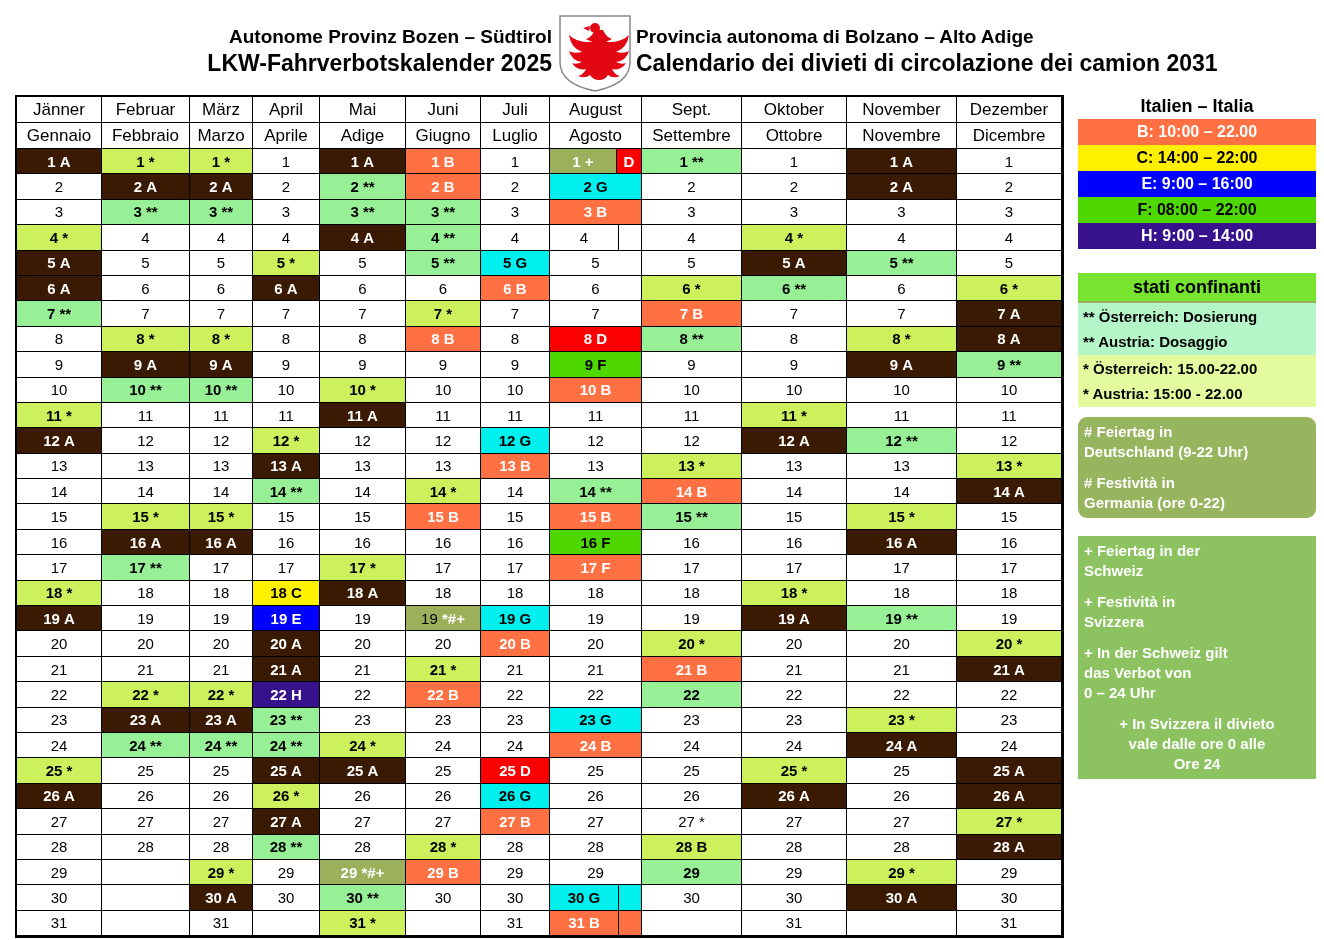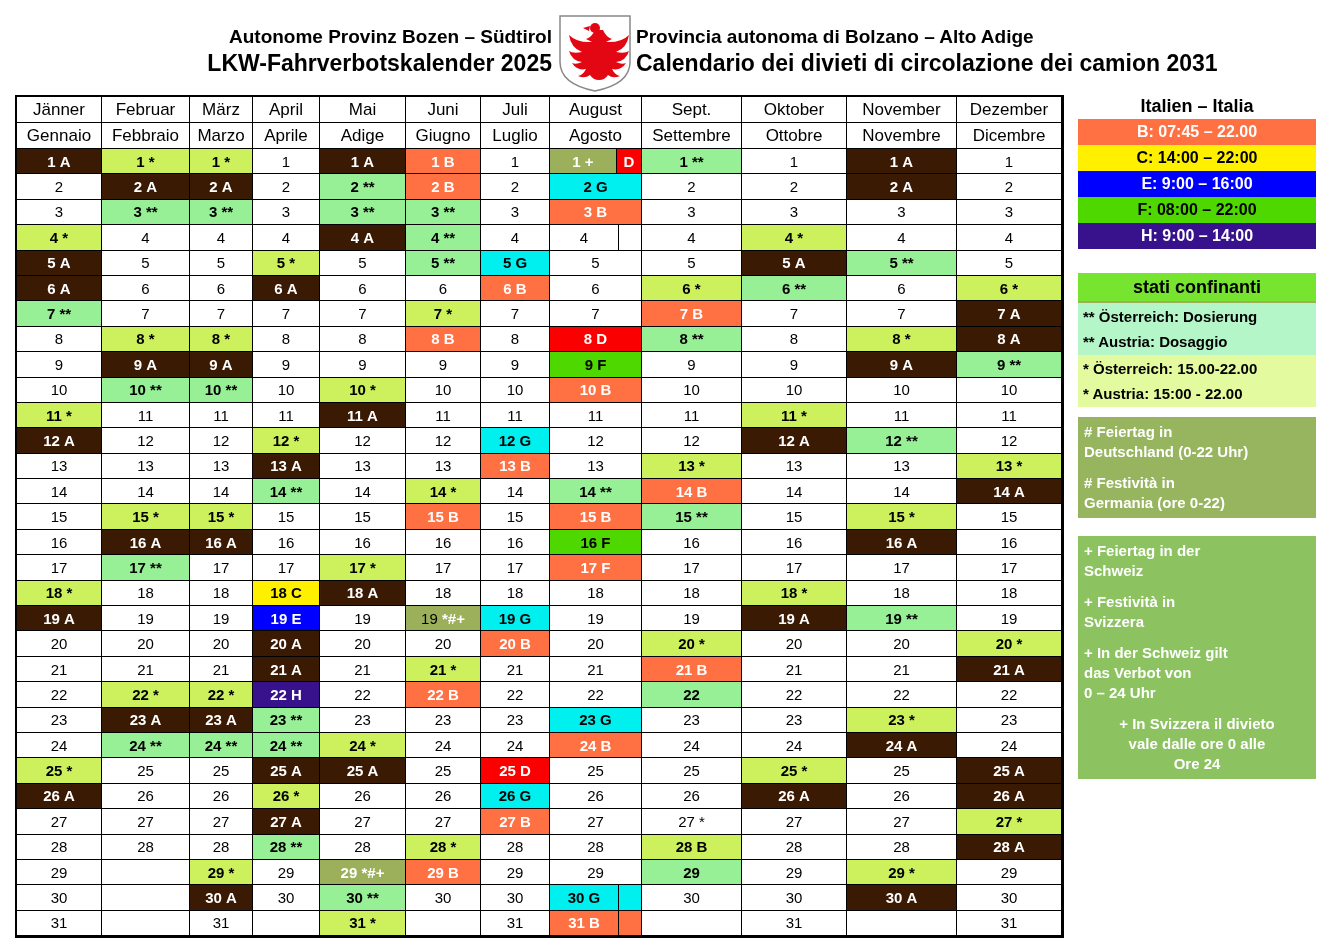--- a/index.html
+++ b/index.html
@@ -1195,44 +1195,44 @@
     </div>
     <div class="dc"></div>
     <div class="dc" style="background: rgb(255, 255, 255); color: rgb(0, 0, 0);">
       <div class="cellmain"><span>31</span></div>
     </div>
   </div>
 
 <div id="right-panel">
   <div id="italy-title">Italien – Italia</div>
   <div id="italy-rows">
-      <div class="itbar" style="background: rgb(255, 113, 66); color: rgb(255, 255, 255);">B: 07:45 – 22.00</div>
+      <div class="itbar" style="background: rgb(255, 113, 66); color: rgb(255, 255, 255);">B: 10:00 – 22.00</div>
       <div class="itbar" style="background: rgb(255, 240, 0); color: rgb(0, 0, 0);">C: 14:00 – 22:00</div>
       <div class="itbar" style="background: rgb(0, 0, 254); color: rgb(255, 255, 255);">E: 9:00 – 16:00</div>
       <div class="itbar" style="background: rgb(78, 216, 0); color: rgb(0, 0, 0);">F: 08:00 – 22:00</div>
       <div class="itbar" style="background: rgb(56, 18, 141); color: rgb(255, 255, 255);">H: 9:00 – 14:00</div>
     </div>
   <div id="neighbor">
       <div class="nb nb-header" style="background: rgb(119, 229, 47); color: rgb(0, 0, 0);">
         <div class="ln">stati confinanti</div>
       </div>
       <div class="nb nb-pair" style="background: rgb(156, 176, 92); color: rgb(255, 255, 255);">
       </div>
       <div class="nb nb-pair" style="background: rgb(180, 246, 200); color: rgb(0, 0, 0);">
         <div class="ln">** Österreich: Dosierung</div>
         <div class="ln">** Austria: Dosaggio</div>
       </div>
       <div class="nb nb-pair" style="background: rgb(227, 251, 158); color: rgb(0, 0, 0);">
         <div class="ln">* Österreich: 15.00-22.00</div>
         <div class="ln">* Austria: 15:00 -  22.00</div>
       </div>
       <div class="gap10"></div>
-      <div class="nb nb-big" style="background: rgb(150, 181, 94); color: rgb(255, 255, 255);">
+      <div class="nb nb-big" style="background: rgb(150, 181, 94); color: rgb(255, 255, 255); border-radius: 9px;">
         <div class="ln"># Feiertag in</div>
-        <div class="ln">Deutschland (0-22 Uhr)</div>
+        <div class="ln">Deutschland (9-22 Uhr)</div>
         <div class="ln sp"></div>
         <div class="ln"># Festività in</div>
         <div class="ln">Germania (ore 0-22)</div>
       </div>
       <div class="gap18"></div>
       <div class="nb nb-big" style="background: rgb(140, 195, 96); color: rgb(255, 255, 255);">
         <div class="ln">+ Feiertag in der</div>
         <div class="ln">Schweiz</div>
         <div class="ln sp"></div>
         <div class="ln">+ Festività in</div>

